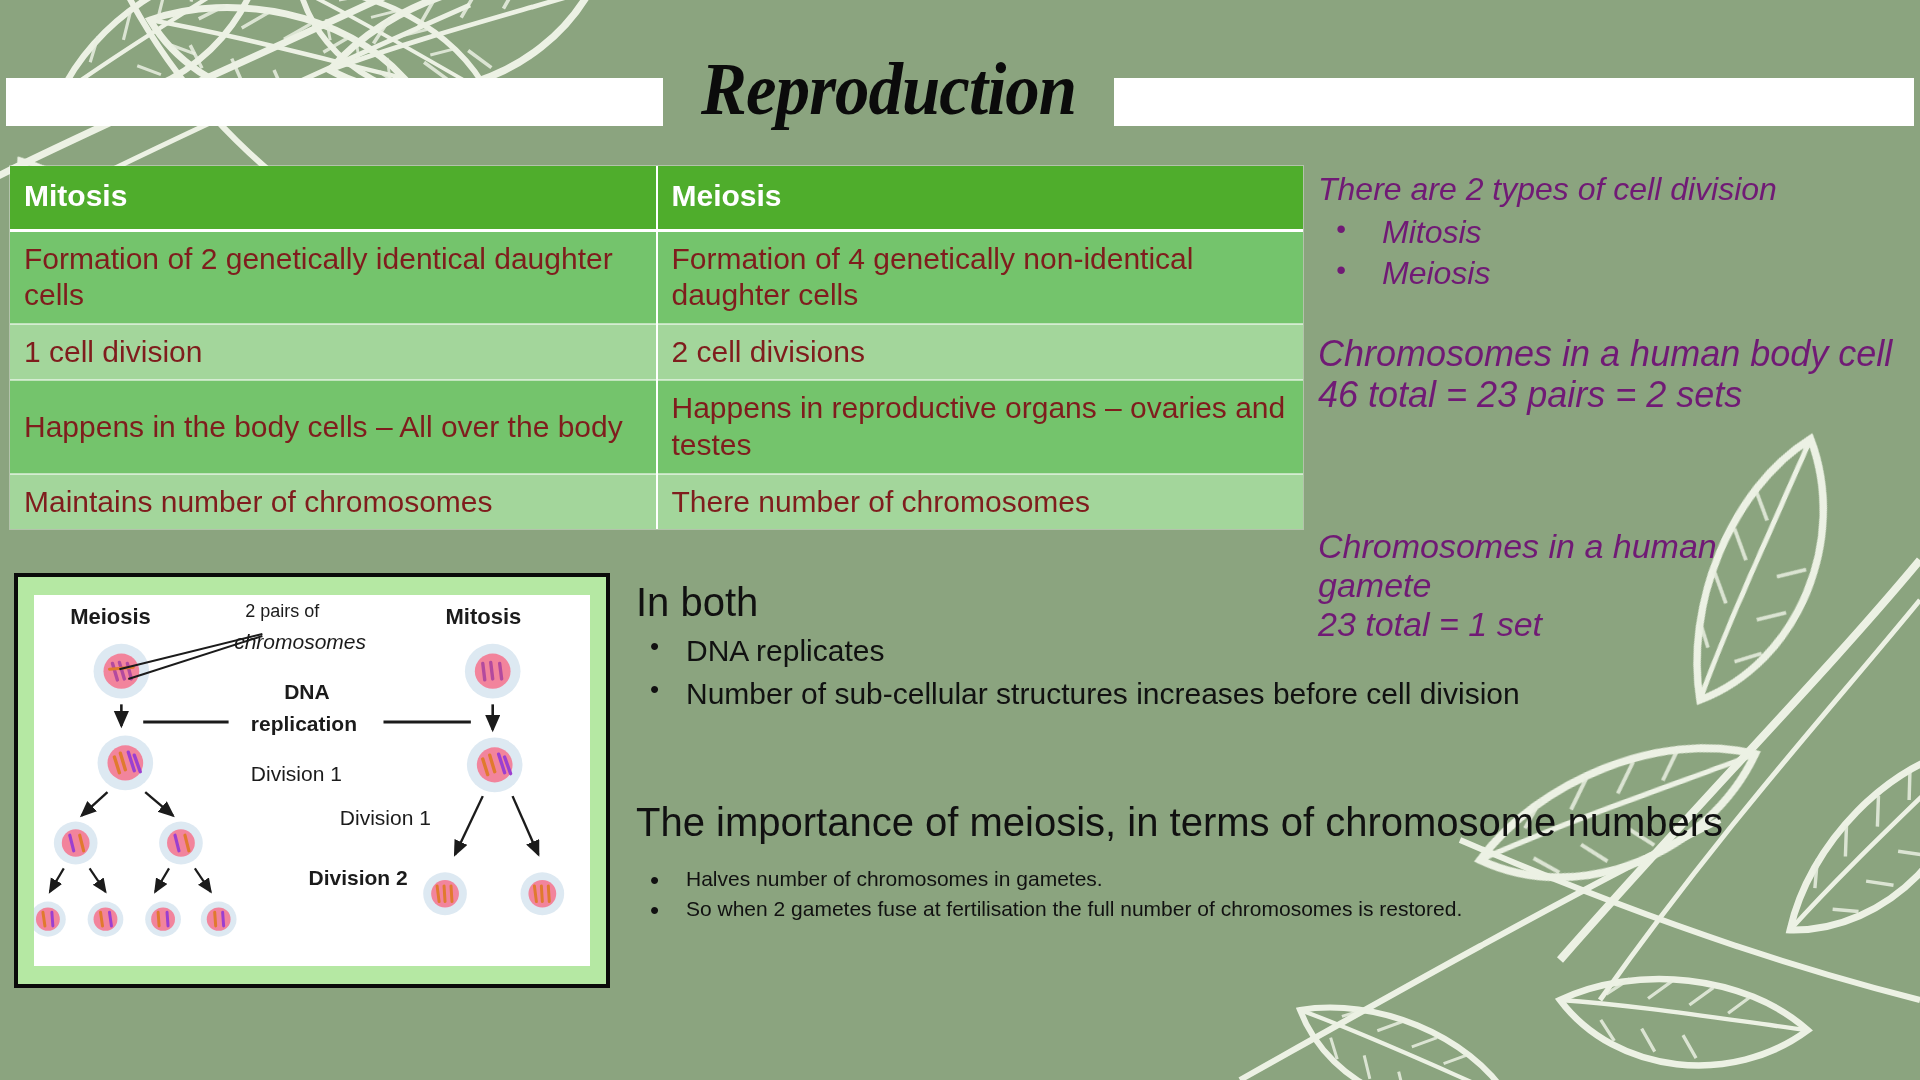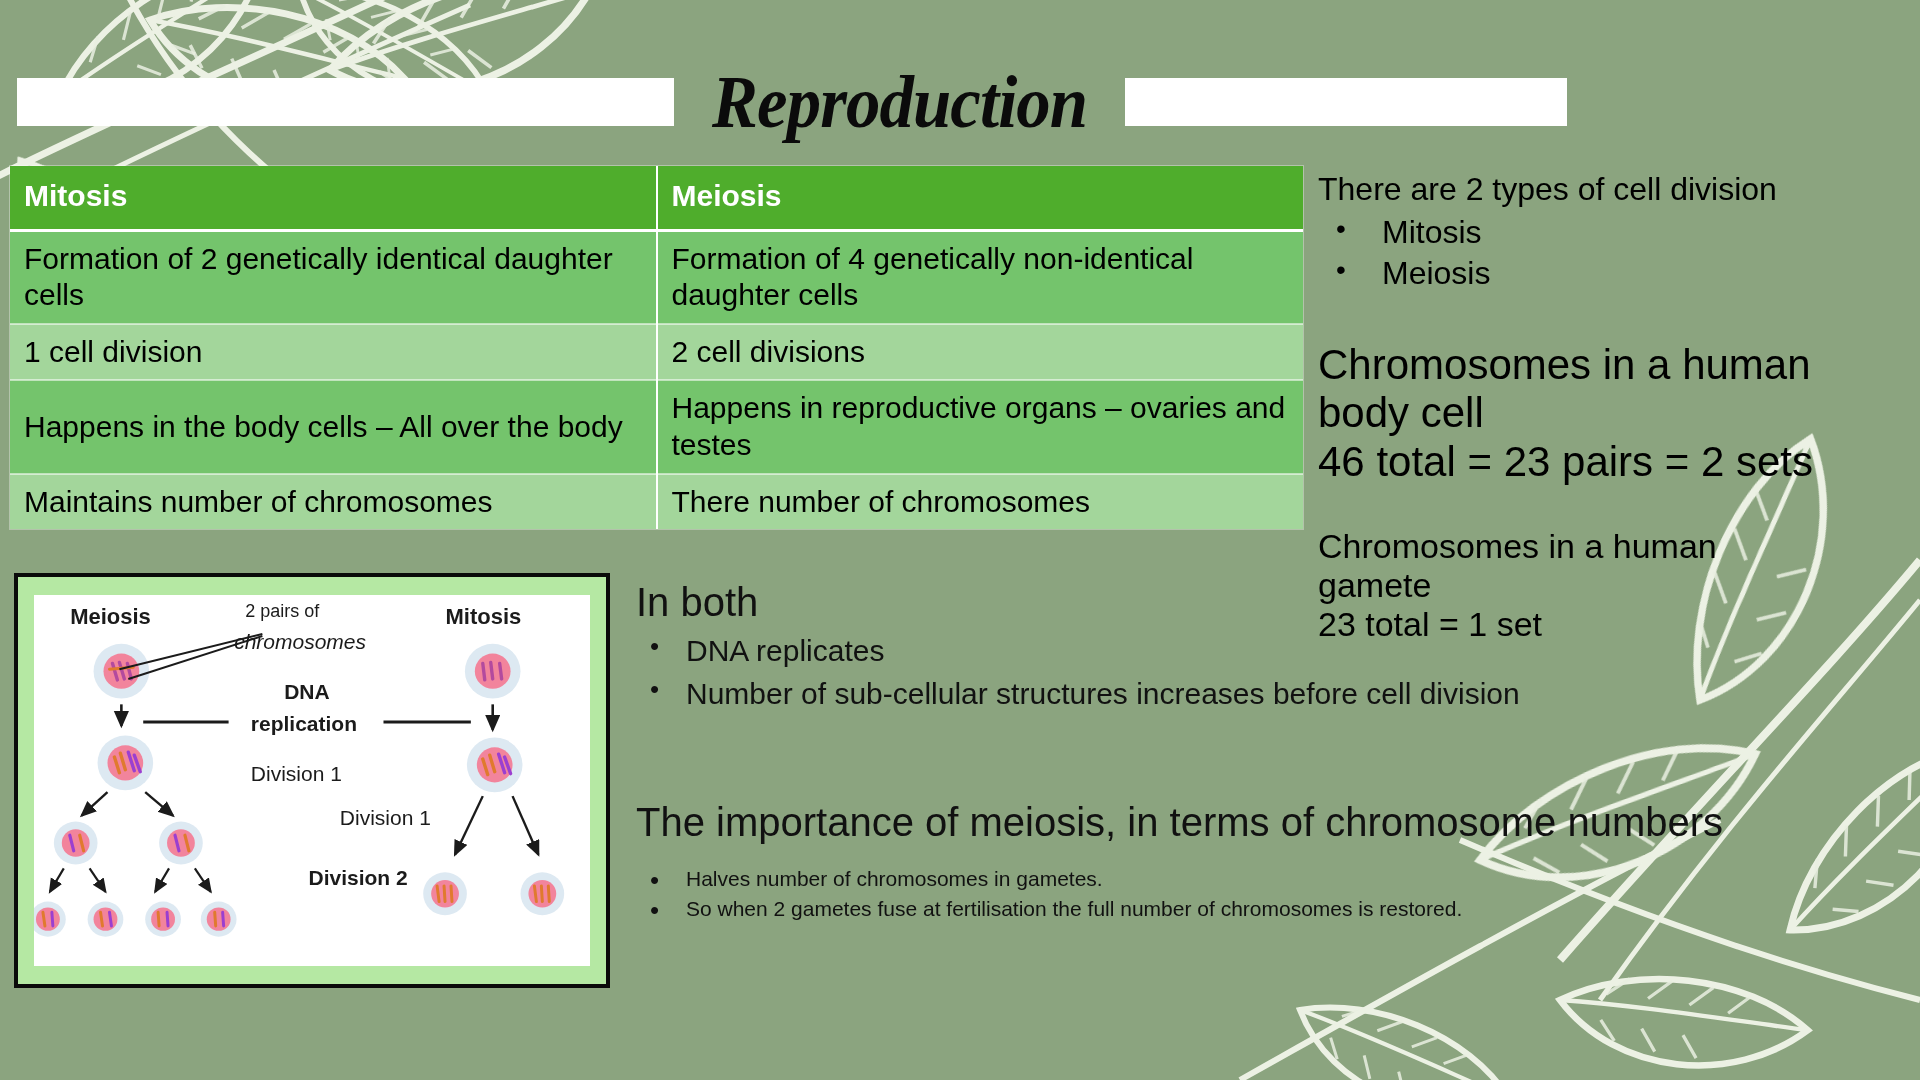--- a/index.html
+++ b/index.html
@@ -8,22 +8,22 @@
     font-family:"Liberation Sans", sans-serif;
     background:#8ba47f;
     position:relative;
   }
 
   
   #bg-watermark { position:absolute; inset:0; z-index:0; pointer-events:none; }
 
   
   #title-band {
-    position:absolute; left:17px; top:78px; width:1550px; height:48px; z-index:2;
-    display:flex; align-items:center;
+    position:absolute; left:6px; top:78px; width:1908px; height:48px; z-index:2;
+    display:flex; align-items:flex-end;
   }
   .title-bar { background:#ffffff; height:48px; }
   .title-bar.left  { width:657px; }
   .title-bar.right { flex:1 1 auto; }
   #title-text {
     font-family:"Liberation Serif", serif;
     font-style:italic; font-weight:bold;
     font-size:74px; line-height:1;
     color:#0b0b0b; white-space:nowrap;
     padding:0 24px; letter-spacing:-1px;
@@ -32,41 +32,41 @@
 
   
   #table-wrap {
     position:absolute; left:10px; top:166px; width:1293px; z-index:3;
     box-shadow:0 0 0 1px rgba(255,255,255,.35);
   }
   table.cmp { width:100%; border-collapse:collapse; table-layout:fixed;
               font-family:"Liberation Sans Narrow","Liberation Sans", sans-serif; }
   table.cmp th, table.cmp td {
     padding:9px 14px; text-align:left; vertical-align:middle;
-    font-size:30px; line-height:1.22; color:#000000;
+    font-size:30px; line-height:1.22; color:#7f1d1d;
     border-right:2px solid #ffffff;
   }
   table.cmp th:last-child, table.cmp td:last-child { border-right:none; }
   table.cmp thead th {
     background:#4fad2c; color:#ffffff; font-weight:bold;
     font-size:30px; padding-top:12px; padding-bottom:14px;
     border-bottom:3px solid #ffffff;
   }
   table.cmp tbody tr.odd  td { background:#74c46c; }
   table.cmp tbody tr.even td { background:#a3d69b;margin-left:12px; }
   table.cmp tbody tr td { border-bottom:2px solid rgba(255,255,255,.55); }
   table.cmp tbody tr:last-child td { border-bottom:none; }
 
   
-  .txtblock { position:absolute; z-index:3; color:#000000; }
+  .txtblock { position:absolute; z-index:3; color:#701a75;font-style:italic; }
   #rb-types { left:1318px; top:172px; width:470px; font-size:32px; line-height:1.12; }
   #rb-types ul { list-style:none; margin-top:4px; }
   #rb-types li { position:relative; padding-left:64px; line-height:1.28; }
   #rb-types li::before { content:"\2022"; position:absolute; left:18px; top:-1px; font-size:28px; }
-  #rb-body   { left:1318px; top:341px; width:575px; font-size:42px; line-height:1.15; }
+  #rb-body   { left:1318px; top:333px; width:575px; font-size:36px; line-height:1.15; }
   #rb-gamete { left:1318px; top:527px; width:470px; font-size:34px; line-height:1.15; }
 
   
   #inboth { position:absolute; left:636px; top:580px; width:1060px; z-index:3; color:#111;
             font-family:"Liberation Sans Narrow","Liberation Sans", sans-serif; }
   #inboth .h { font-size:40px; line-height:1.1; margin-bottom:6px; }
   #inboth ul { list-style:none; }
   #inboth li { position:relative; padding-left:50px; font-size:30px; line-height:1.42; }
   #inboth li::before { content:"\2022"; position:absolute; left:14px; top:-2px; font-size:26px; }
 

